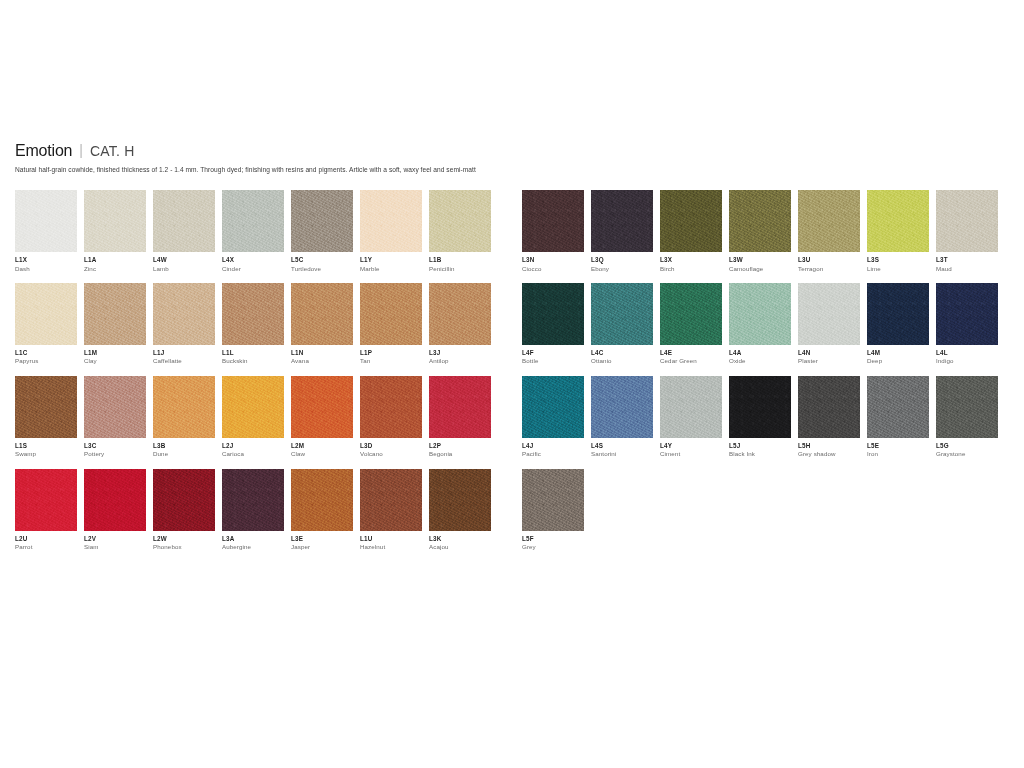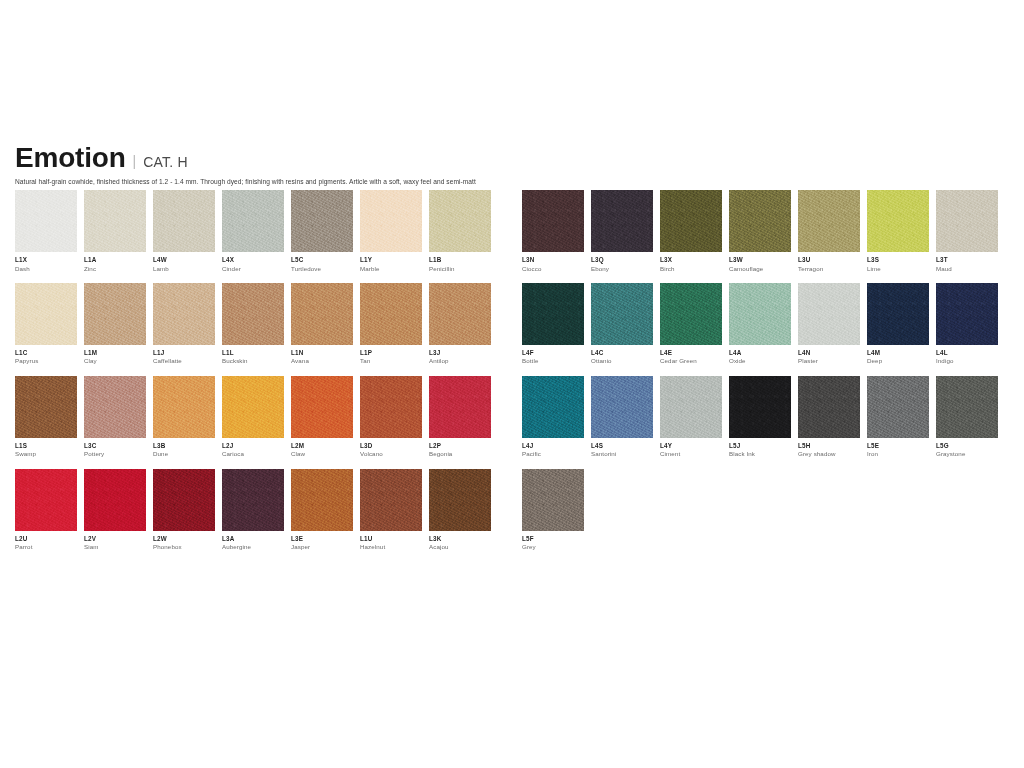--- a/index.html
+++ b/index.html
@@ -29,22 +29,22 @@
     top: 143px;
     width: 480px;
   }
   .title-line {
     display: flex;
     align-items: baseline;
     gap: 7px;
     white-space: nowrap;
   }
   .title-main {
-    font-size: 28px;
-    font-weight: bold;
+    font-size: 16px;
+    font-weight: normal;
     color: #1a1a1a;
     letter-spacing: -0.2px;
     line-height: 1.05;
   }
   .title-sep {
     font-size: 14px;
     color: #b8b8b8;
     font-weight: normal;
     position: relative;
     top: -1px;

